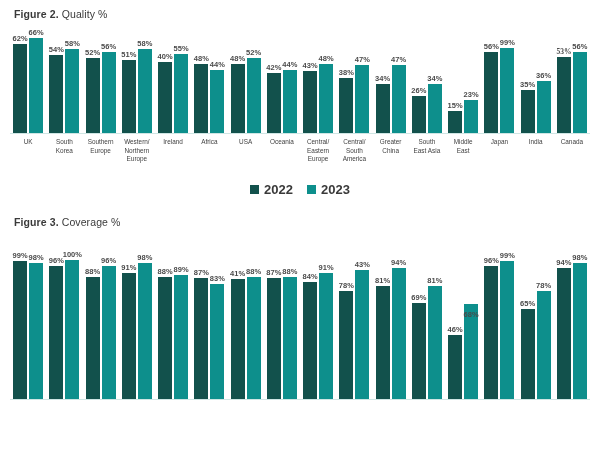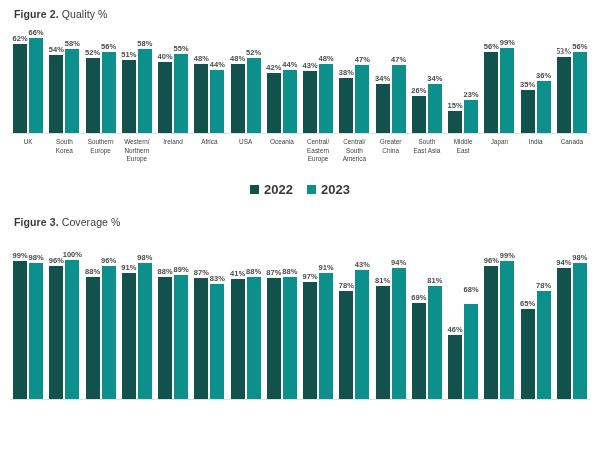--- a/index.html
+++ b/index.html
@@ -438,21 +438,21 @@
               <span class="bar-label" style="bottom: 122px;">87%</span>
               <div class="bar y2022" style="height: 121px; background: rgb(18, 81, 76);"></div>
             </div>
             <div class="bar-wrap">
               <span class="bar-label" style="bottom: 123px;">88%</span>
               <div class="bar y2023" style="height: 122px; background: rgb(13, 143, 140);"></div>
             </div>
           </div>
           <div class="group">
             <div class="bar-wrap">
-              <span class="bar-label" style="bottom: 118px;">97%</span>
+              <span class="bar-label" style="bottom: 118px;">84%</span>
               <div class="bar y2022" style="height: 117px; background: rgb(18, 81, 76);"></div>
             </div>
             <div class="bar-wrap">
               <span class="bar-label" style="bottom: 127px;">91%</span>
               <div class="bar y2023" style="height: 126px; background: rgb(13, 143, 140);"></div>
             </div>
           </div>
           <div class="group">
             <div class="bar-wrap">
               <span class="bar-label" style="bottom: 109px;">78%</span>
@@ -482,21 +482,21 @@
               <span class="bar-label" style="bottom: 114px;">81%</span>
               <div class="bar y2023" style="height: 113px; background: rgb(13, 143, 140);"></div>
             </div>
           </div>
           <div class="group">
             <div class="bar-wrap">
               <span class="bar-label" style="bottom: 65px;">46%</span>
               <div class="bar y2022" style="height: 64px; background: rgb(18, 81, 76);"></div>
             </div>
             <div class="bar-wrap">
-              <span class="bar-label" style="bottom: 105px; text-align: center;">68%</span>
+              <span class="bar-label" style="bottom: 80px; text-align: center;">68%</span>
               <div class="bar y2023" style="height: 95px; background: rgb(13, 143, 140);"></div>
             </div>
           </div>
           <div class="group">
             <div class="bar-wrap">
               <span class="bar-label" style="bottom: 134px;">96%</span>
               <div class="bar y2022" style="height: 133px; background: rgb(18, 81, 76);"></div>
             </div>
             <div class="bar-wrap">
               <span class="bar-label" style="bottom: 139px;">99%</span>

